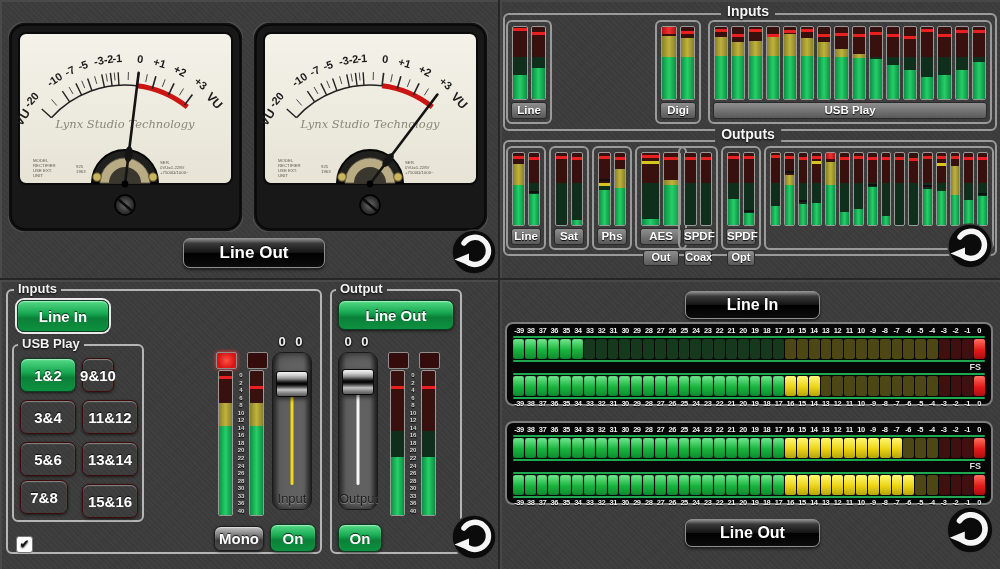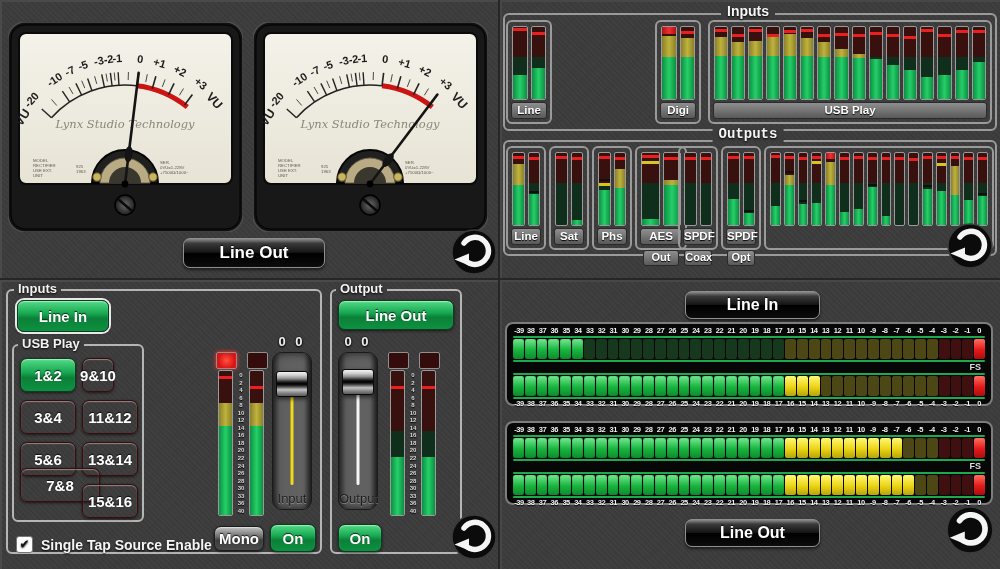--- a/index.html
+++ b/index.html
@@ -356,21 +356,21 @@
             </div>
             <div class="vbar">
               <div class="vfill vf-g" style="bottom: 0%; height: 52%;"></div>
               <div class="vline vl-r" style="bottom: calc(93% - 1px);"></div>
             </div>
           </div>
           <div class="tr-tab">USB Play</div>
         </div>
       </div>
     <div class="abs gbox" style="left:3px;top:140px;width:494px;height:116px;"></div>
-    <div class="bridge-title" style="left:248px;top:126px;font-family:Liberation Mono, monospace;">Outputs</div>
+    <div class="bridge-title" style="left:248px;top:126px;">Outputs</div>
     <div id="tr-outputs">
         <div class="abs gbox" style="left: 6px; top: 146px; width: 40px; height: 104px;">
           <div style="position: absolute; inset: 4px 4px 22px; display: flex; gap: 3px;">
             <div class="vbar">
               <div class="vfill vf-g" style="bottom: 0%; height: 55%;"></div>
               <div class="vfill vf-y" style="bottom: 55%; height: 30%;"></div>
               <div class="vline vl-r" style="bottom: calc(93% - 1px);"></div>
             </div>
             <div class="vbar">
               <div class="vfill vf-g" style="bottom: 0%; height: 43%;"></div>
@@ -543,27 +543,26 @@
 
     <div class="abs gbox" style="left:12px;top:64px;width:132px;height:178px;border-color:#b5b5b5;"></div>
     <div class="glabel" style="left:18px;top:57px;">USB Play</div>
     <div id="usb-grid">
         <div class="abs btn btn-green" style="left: 20px; top: 78px; width: 56px; height: 34px; font-size: 15px;">1&amp;2</div>
         <div class="abs btn btn-red" style="left: 82px; top: 78px; width: 32px; height: 34px; font-size: 15px;">9&amp;10</div>
         <div class="abs btn btn-red" style="left: 20px; top: 120px; width: 56px; height: 34px; font-size: 15px;">3&amp;4</div>
         <div class="abs btn btn-red" style="left: 82px; top: 120px; width: 56px; height: 34px; font-size: 15px;">11&amp;12</div>
         <div class="abs btn btn-red" style="left: 20px; top: 162px; width: 56px; height: 34px; font-size: 15px;">5&amp;6</div>
         <div class="abs btn btn-red" style="left: 82px; top: 162px; width: 56px; height: 34px; font-size: 15px;">13&amp;14</div>
-        <div class="abs btn btn-red" style="left: 20px; top: 188px; width: 80px; height: 34px; font-size: 15px;">7&amp;8</div>
+        <div class="abs btn btn-red" style="left: 20px; top: 200px; width: 48px; height: 34px; font-size: 15px;">7&amp;8</div>
         <div class="abs btn btn-red" style="left: 82px; top: 204px; width: 56px; height: 34px; font-size: 15px;">15&amp;16</div>
       </div>
 
     <div class="abs cb" style="left:16px;top:256px;">
       <span class="cbbox" id="cbbox">✔</span>
-      <span>Single Tap Source Enable</span>
     </div>
 
     <div id="in-meters"></div>
 
     <div class="fval" style="left:272px;top:54px;width:40px;">0 0</div>
     <div class="abs fader" style="left:272px;top:72px;width:40px;height:158px;">
       <div class="ftrack" style="top:18px;bottom:24px;background:#f2d818;"></div>
       <div class="fhandle" style="top:18px;"></div>
       <div class="flabel">Input</div>
     </div>

